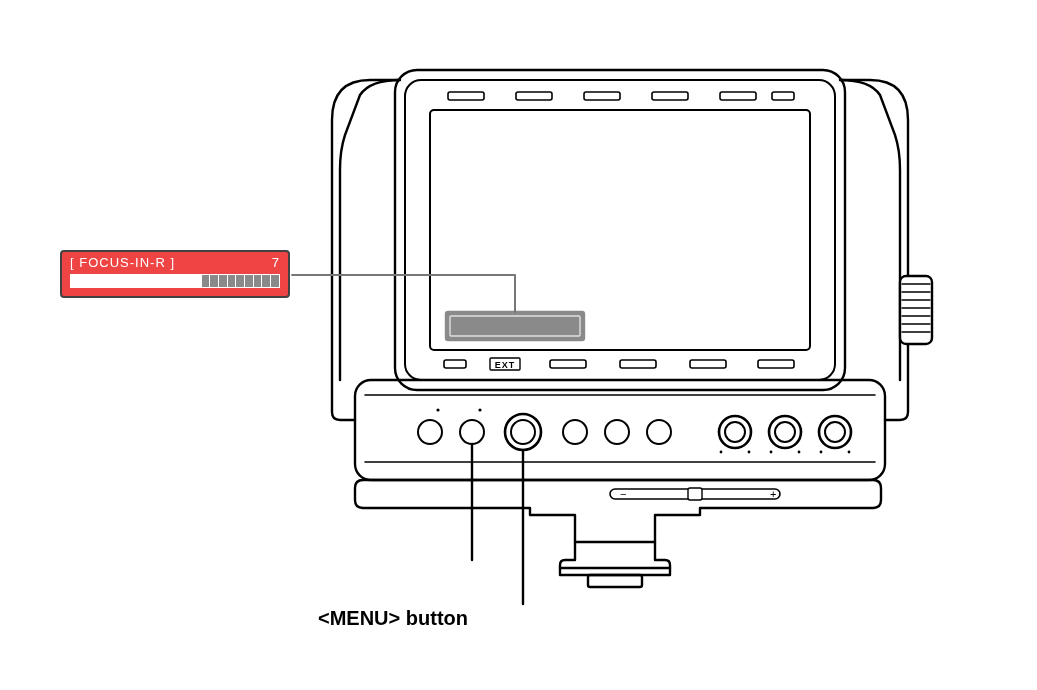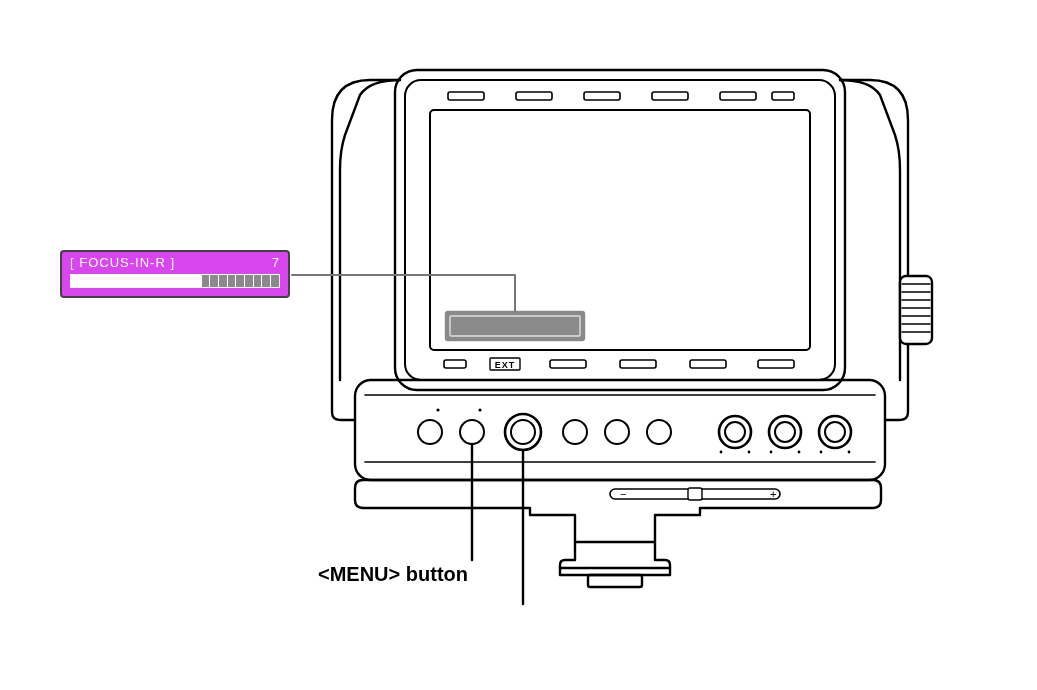--- a/index.html
+++ b/index.html
@@ -18,21 +18,21 @@
   }
   svg { display: block; }
 
   
   .focus-callout {
     position: absolute;
     left: 60px;
     top: 250px;
     width: 230px;
     height: 48px;
-    background: #d946ef;
+    background: #ef4444;
     border: 2px solid #424242;
     border-radius: 4px;
     box-sizing: border-box;
     padding: 4px 8px 6px 8px;
     color: #ffffff;
   }
   .focus-callout .row1 {
     display: flex;
     justify-content: space-between;
     font-size: 13px;
@@ -60,20 +60,21 @@
   .focus-callout .bar .seg:last-child { border-right: none; }
 
   
   .label {
     position: absolute;
     font-family: Arial, Helvetica, sans-serif;
     font-weight: bold;
     font-size: 20px;
     color: #000;
     white-space: nowrap;
+    margin-top: 44px;
   }
   .label.menu { left: 318px; top: 563px; }
   .label.select { left: 485px; top: 607px; }
 </style>
 </head>
 <body>
 
 <div class="stage">
 
   <svg width="1037" height="690" viewBox="0 0 1037 690">

